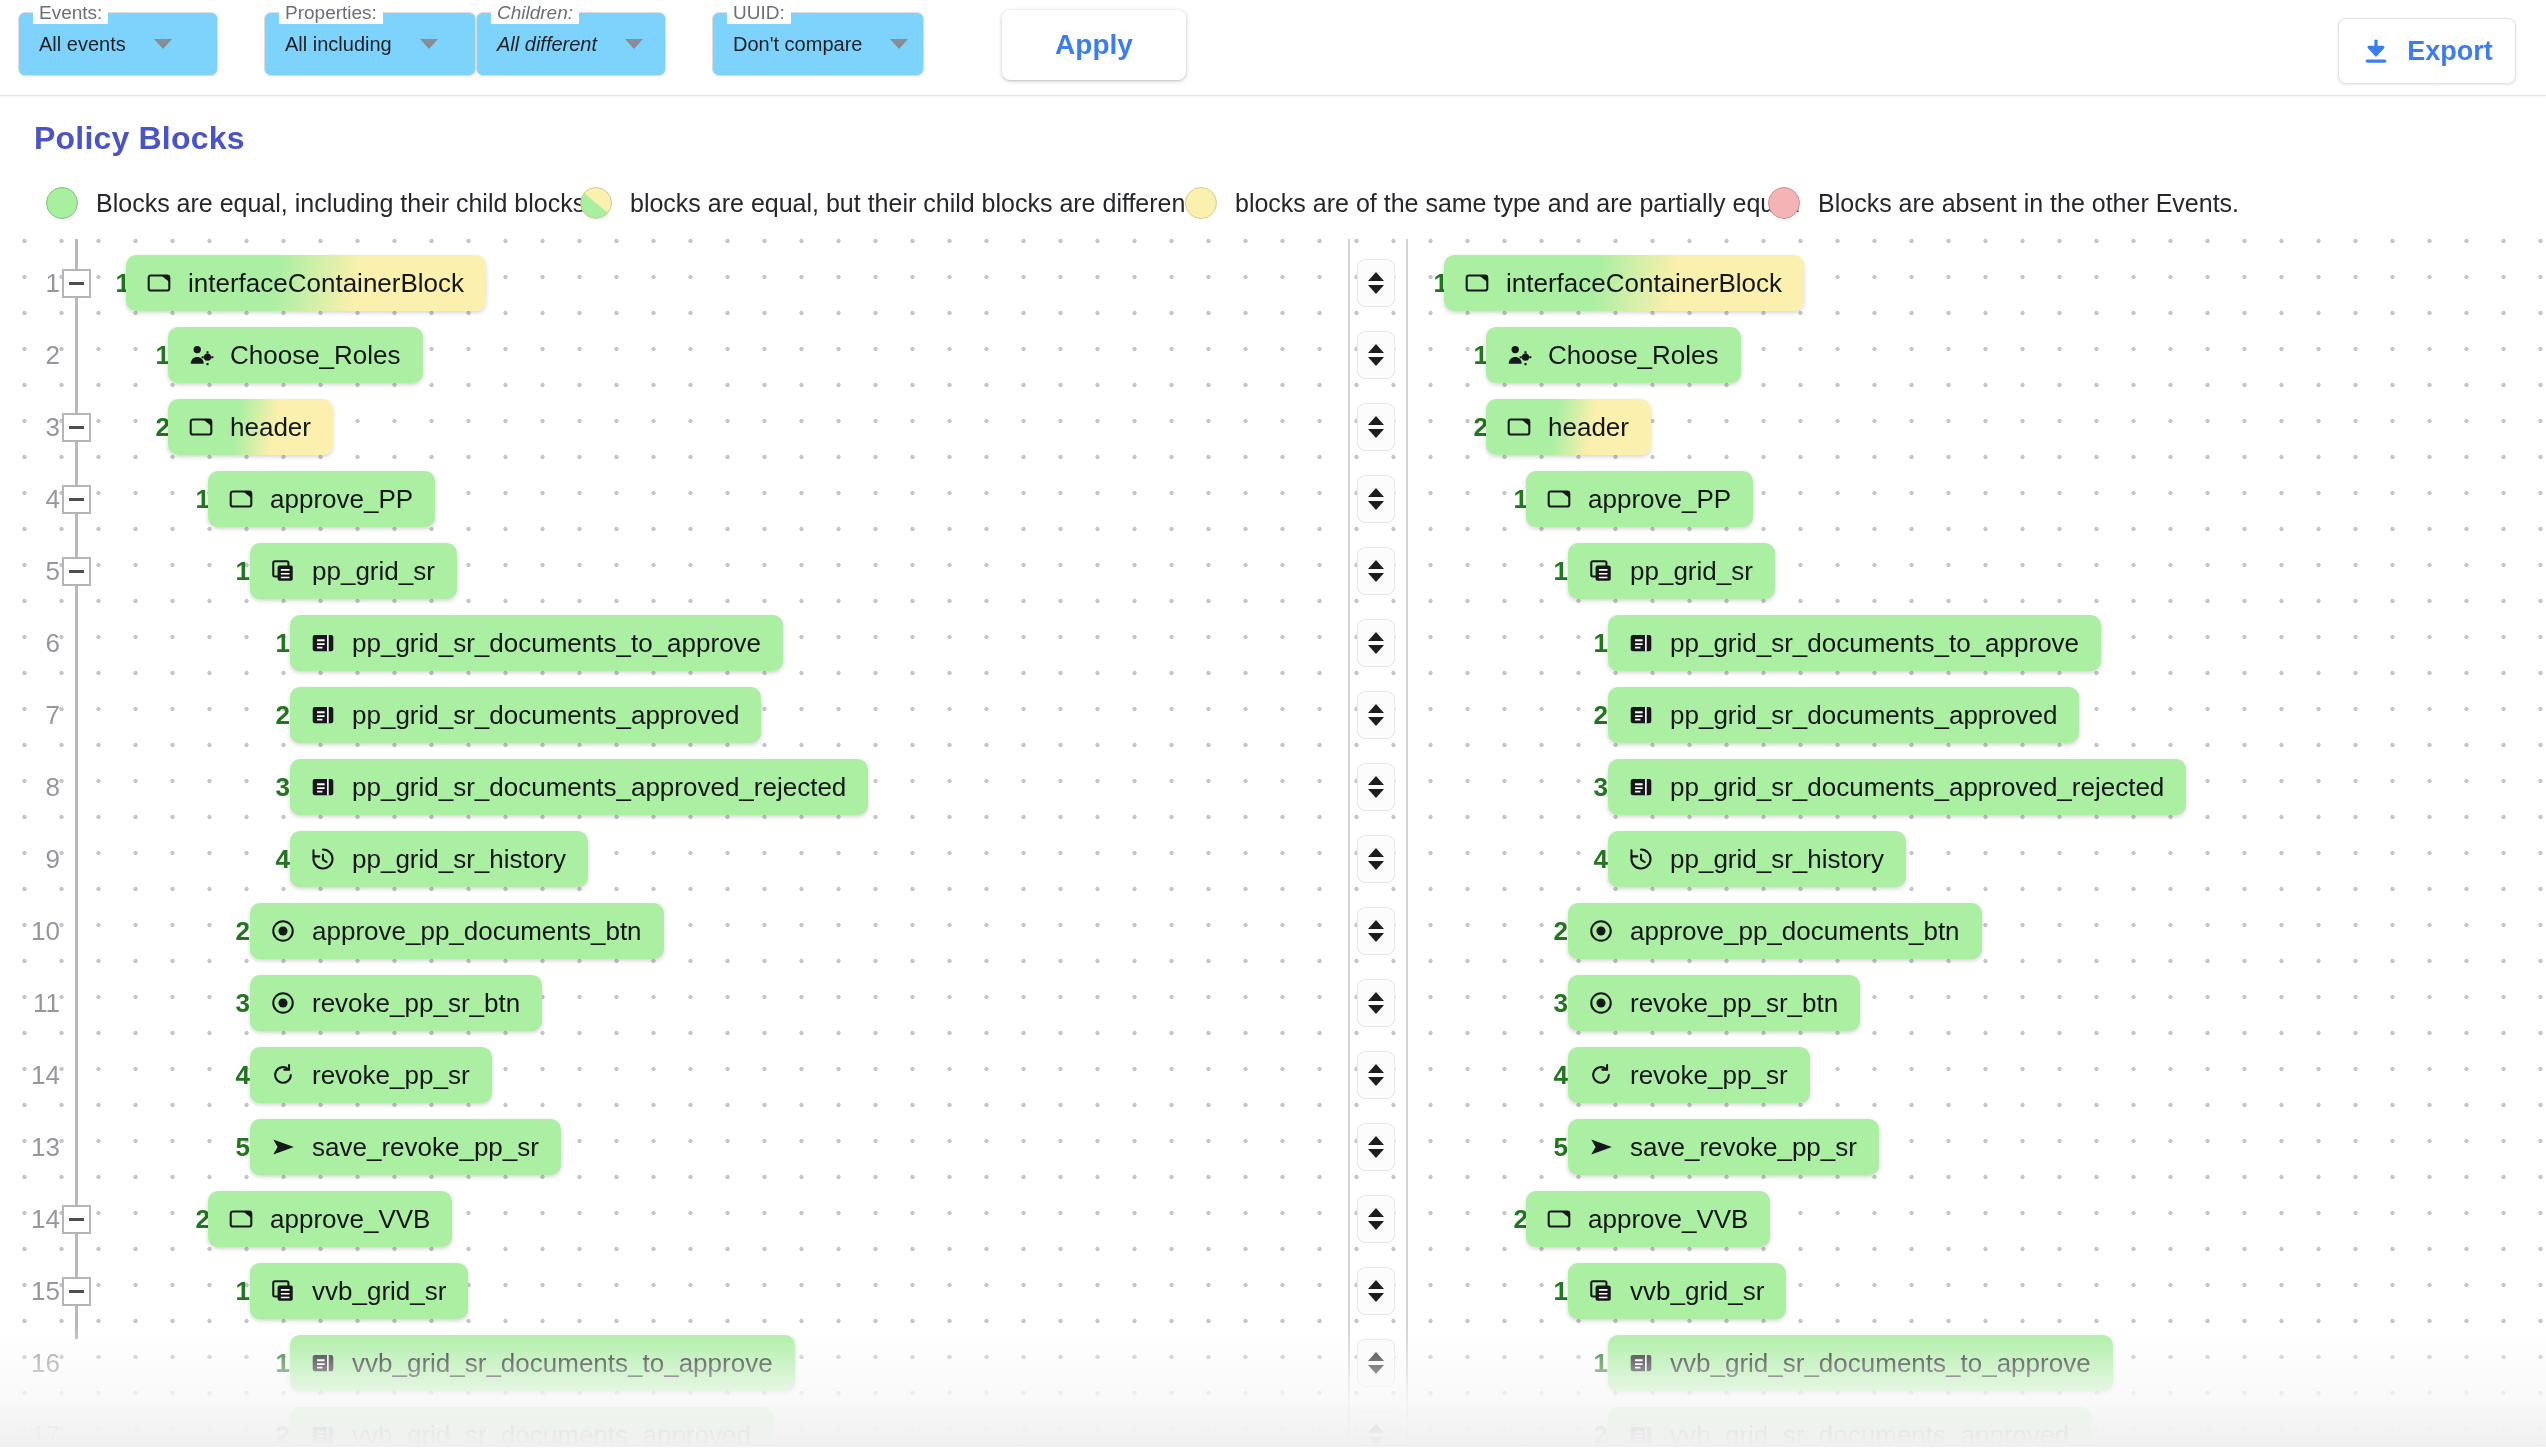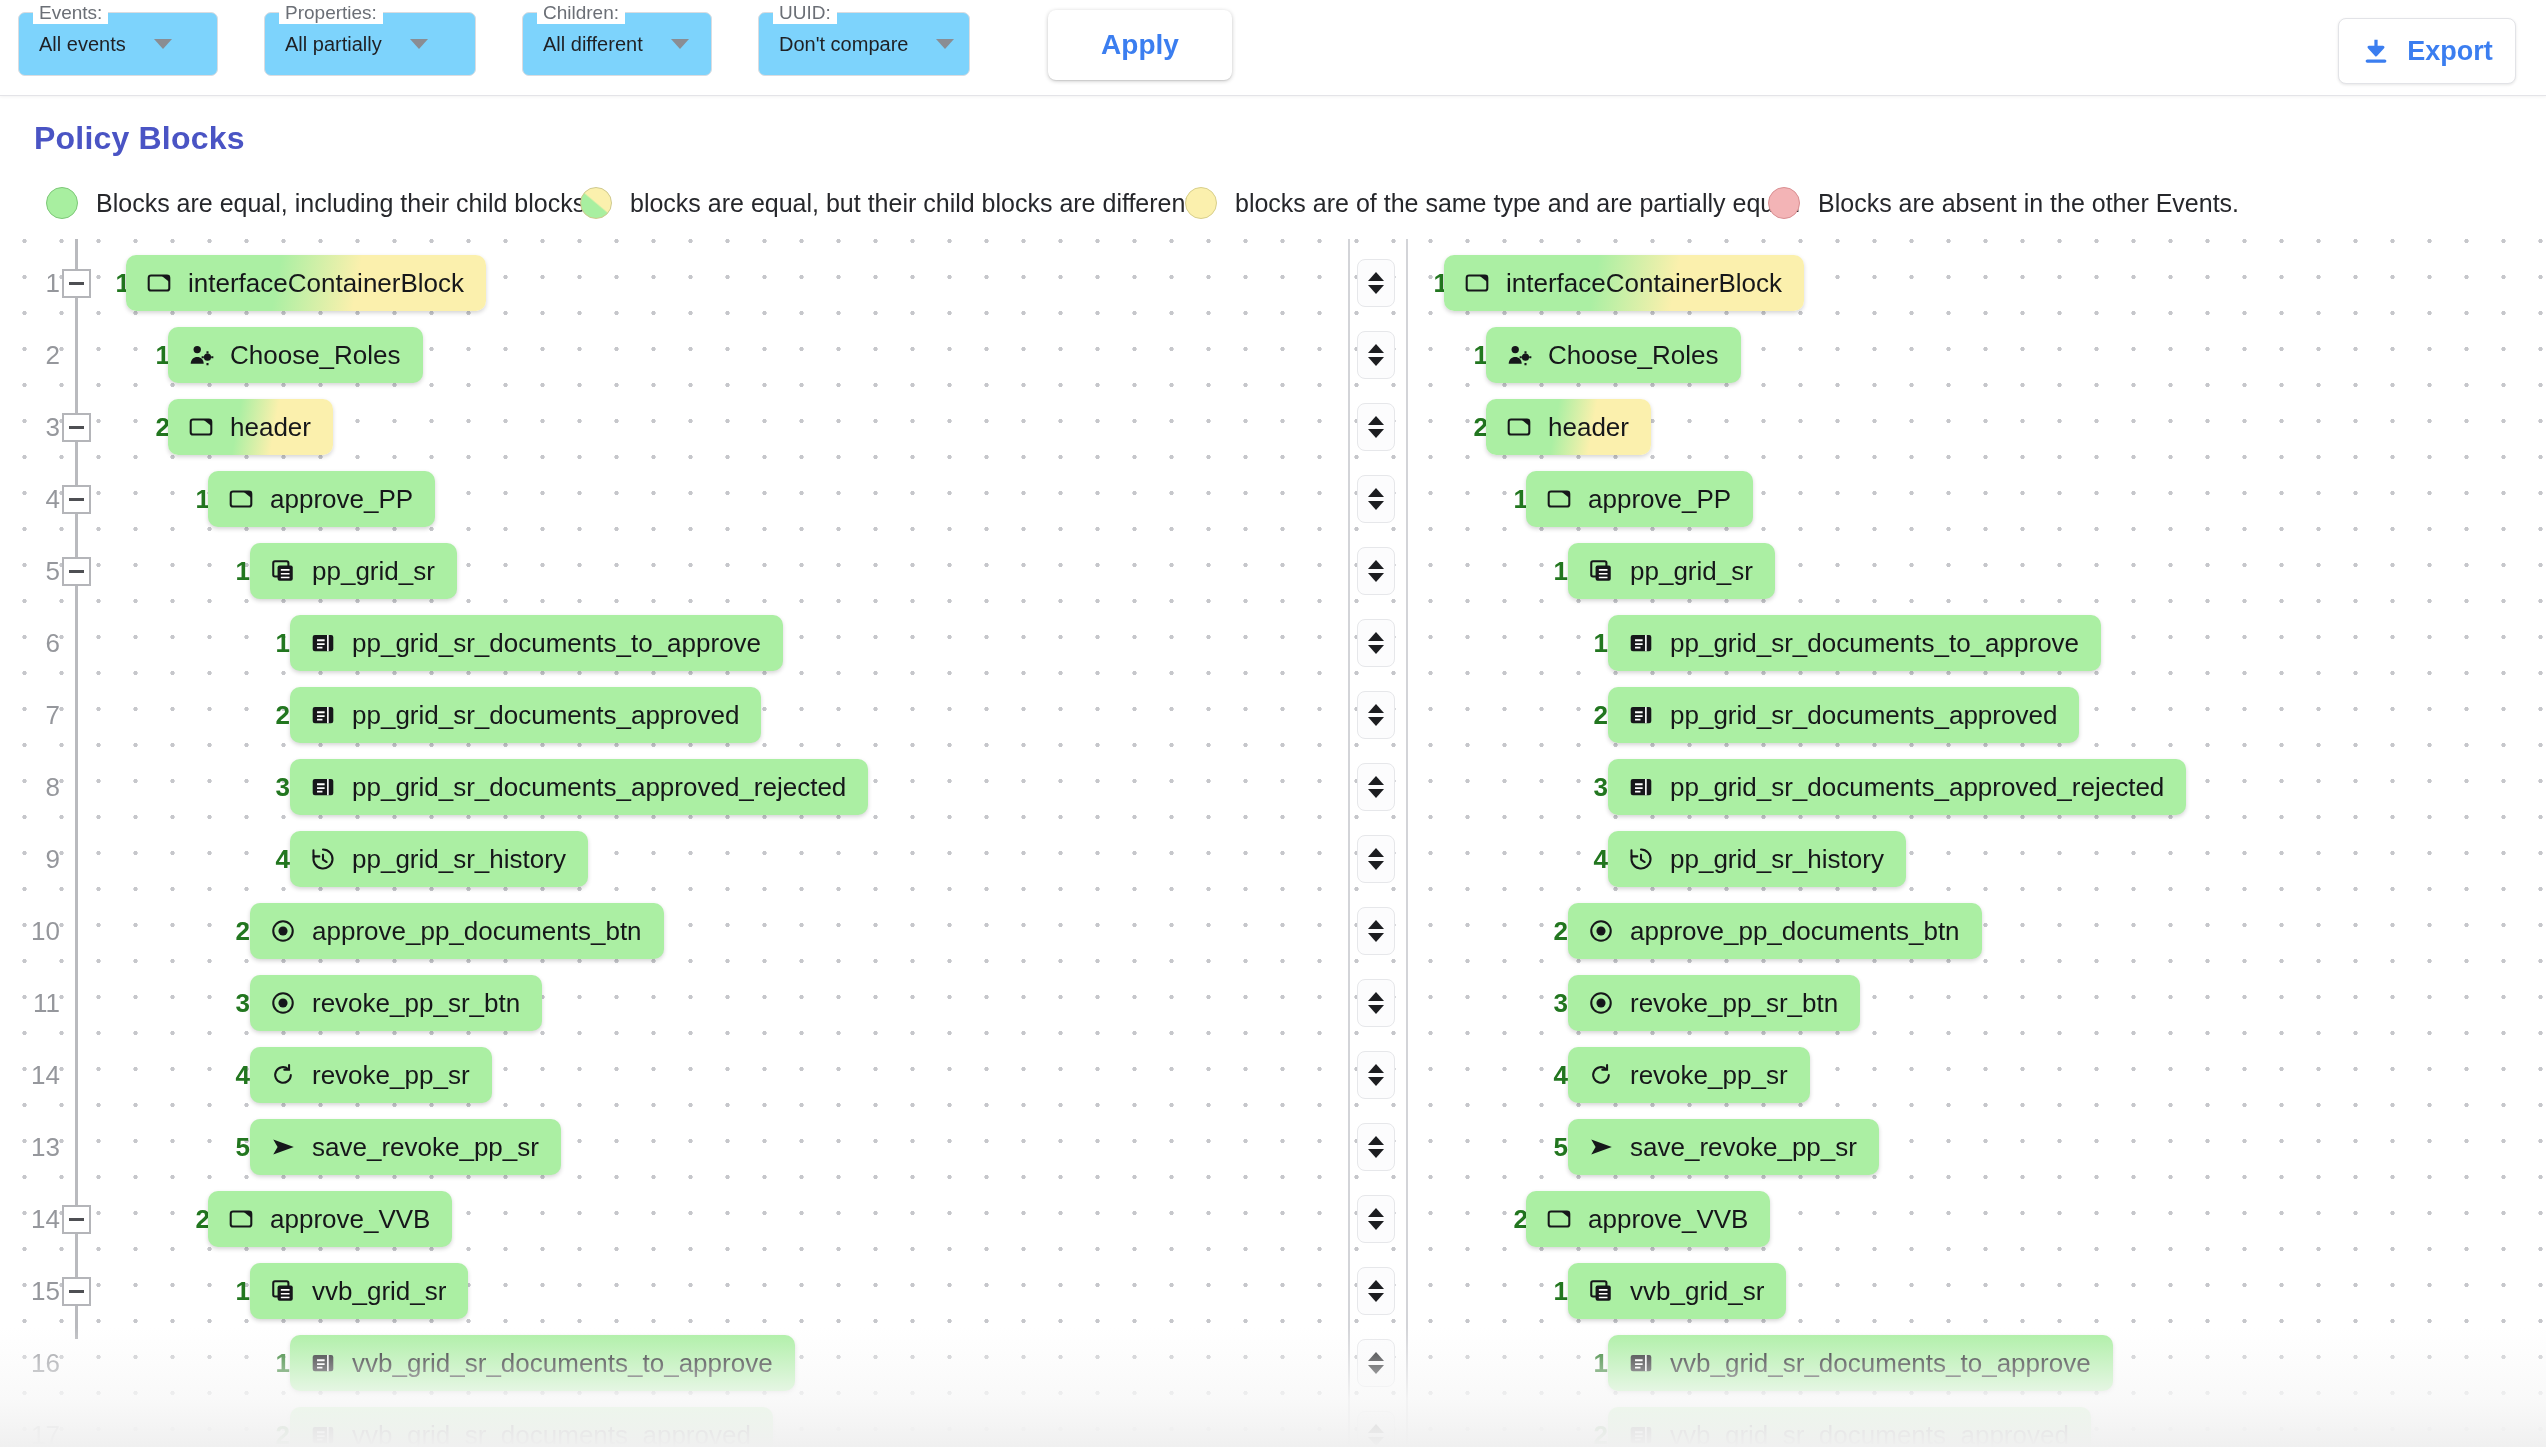--- a/index.html
+++ b/index.html
@@ -53,21 +53,21 @@
   .caret {
     width: 0; height: 0;
     border-left: 9px solid transparent;
     border-right: 9px solid transparent;
     border-top: 10px solid #8a8d93;
     margin: 0 22px 0 28px;
     flex: none;
   }
   #field-events    { margin-left: 18px; width: 200px; }
   #field-props     { margin-left: 46px; width: 212px; }
-  #field-children  { margin-left: 46px; width: 190px; }
+  #field-children  { width: 190px; font-style: italic; }
   #field-uuid      { margin-left: 46px; width: 212px; }
 
   #apply-button {
     margin-left: 78px;
     margin-top: 10px;
     width: 184px;
     height: 70px;
     border: none;
     border-radius: 8px;
     background: #fff;
@@ -265,21 +265,21 @@
 <div id="toolbar">
 
   <div class="field" id="field-events">
     <span class="legend">Events:</span>
     <span class="value">All events</span>
     <span class="caret"></span>
   </div>
 
   <div class="field" id="field-props">
     <span class="legend">Properties:</span>
-    <span class="value">All partially</span>
+    <span class="value">All including</span>
     <span class="caret"></span>
   </div>
 
   <div class="field" id="field-children">
     <span class="legend">Children:</span>
     <span class="value">All different</span>
     <span class="caret"></span>
   </div>
 
   <div class="field" id="field-uuid">

